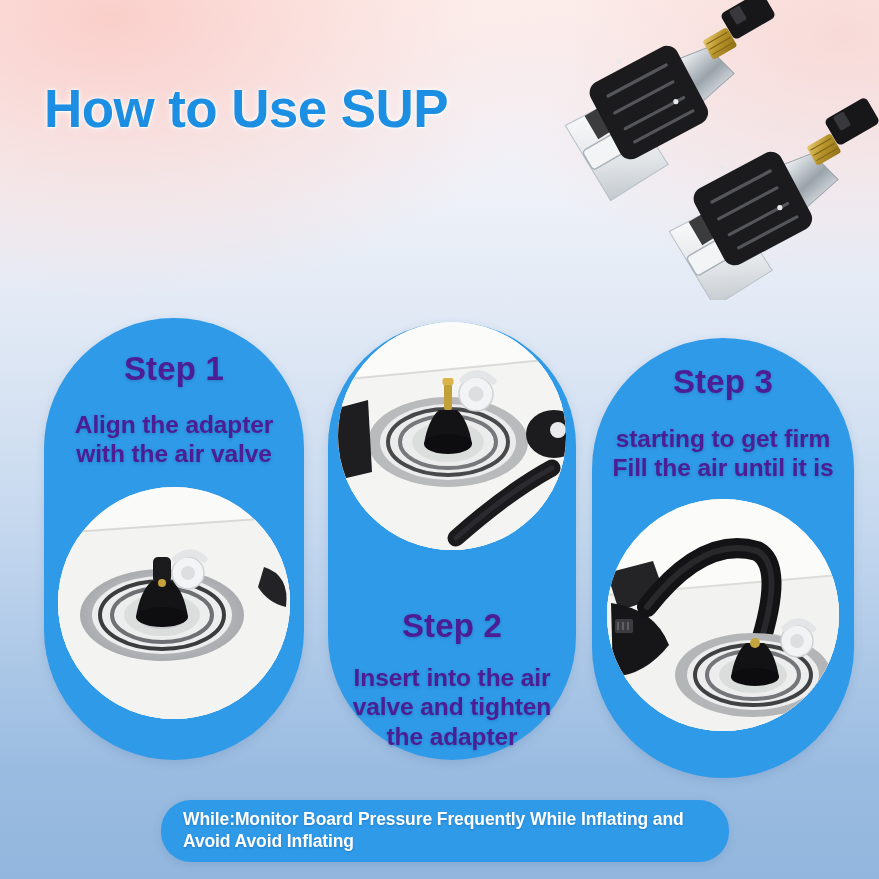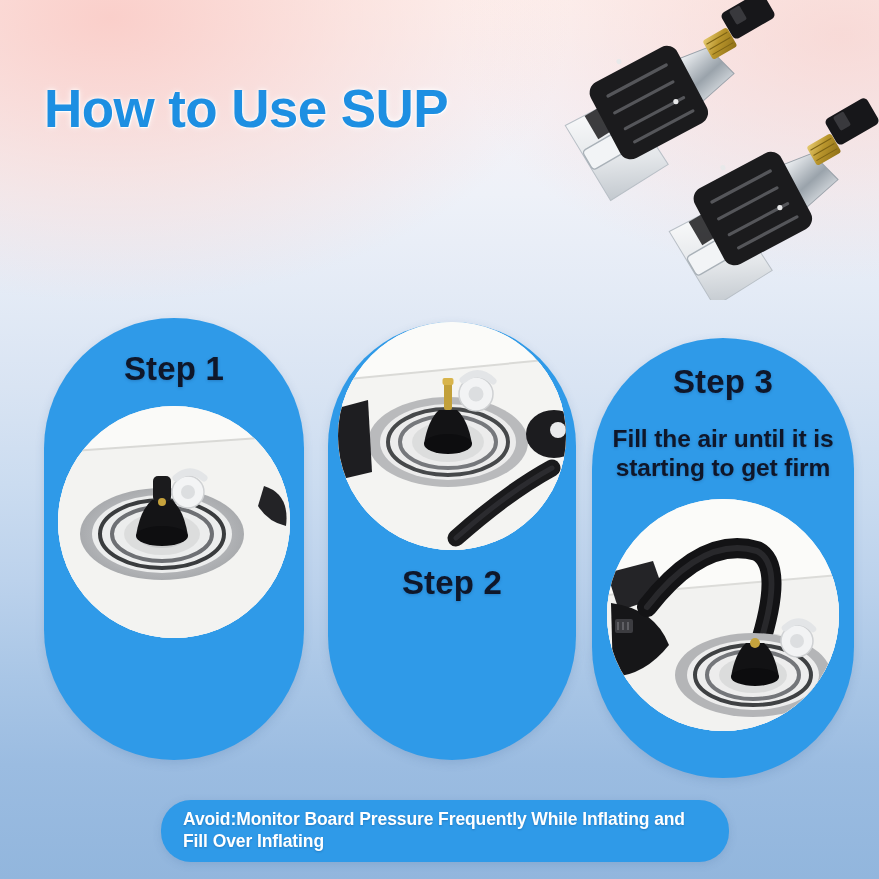--- a/index.html
+++ b/index.html
@@ -69,26 +69,26 @@
     border-radius: 150px;
     box-shadow: 0 3px 10px rgba(60,100,150,0.18);
     display: flex;
     flex-direction: column;
     align-items: center;
   }
   .step-panel.p1 { left: 44px;  top: 318px; width: 260px; height: 442px; }
   .step-panel.p2 { left: 328px; top: 322px; width: 248px; height: 438px; }
   .step-panel.p3 { left: 592px; top: 338px; width: 262px; height: 440px; }
 
-  .step-panel.photo-first { flex-direction: column-reverse; justify-content: flex-end; }
+  .step-panel.photo-first { flex-direction: column-reverse; justify-content: flex-end; gap: 43px; }
 
   .step-text-block {
     width: 100%;
     text-align: center;
-    color: #0f172a;
+    color: #4c1d95;
     box-sizing: border-box;
     padding: 0 6px;
   }
   .step-heading {
     font-size: 33px;
     font-weight: bold;
     letter-spacing: 0.2px;
     text-shadow: 0 1px 3px rgba(20,80,140,0.38);
     white-space: nowrap;
   }
@@ -236,20 +236,24 @@
         </g>
         <rect x="170" y="-8" width="48" height="30" rx="5" fill="#17171a" transform="rotate(-26 194 7)"></rect>
         <rect x="178" y="-2" width="12" height="16" rx="2" fill="#39393d" transform="rotate(-26 184 6)"></rect>
       </g>
     </svg>
   </div>
 
   <div class="step-panel p1">
     <div class="step-text-block">
       <div class="step-heading">Step 1</div>
+      <div class="step-desc">
+        <div>Align the adapter</div>
+        <div>with the air valve</div>
+      </div>
     </div>
     <div class="step-photo">
       <svg viewBox="0 0 232 232" width="232" height="232" aria-hidden="true">
         <defs>
           <radialGradient id="valveRing1" cx="50%" cy="50%" r="50%">
             <stop offset="0%" stop-color="#d9dadc"></stop>
             <stop offset="100%" stop-color="#a9abae"></stop>
           </radialGradient>
         </defs>
         <rect x="0" y="0" width="232" height="232" fill="#fafaf8"></rect>
@@ -279,20 +283,25 @@
         </g>
 
         <path d="M206 80 Q232 88 228 120 Q210 116 200 100 Z" fill="#232326"></path>
       </svg>
     </div>
   </div>
 
   <div class="step-panel p2 photo-first">
     <div class="step-text-block">
       <div class="step-heading">Step 2</div>
+      <div class="step-desc">
+        <div>Insert into the air</div>
+        <div>valve and tighten</div>
+        <div>the adapter</div>
+      </div>
     </div>
     <div class="step-photo">
       <svg viewBox="0 0 228 228" width="228" height="228" aria-hidden="true">
         <rect x="0" y="0" width="228" height="228" fill="#fbfbf9"></rect>
         <path d="M0 58 L228 36 L228 228 L0 228 Z" fill="#f4f4f2"></path>
         <path d="M0 58 L228 36" stroke="#dadad7" stroke-width="2" fill="none"></path>
 
         <g transform="translate(110,120)">
           <ellipse cx="0" cy="0" rx="80" ry="45" fill="#b9babc"></ellipse>
           <ellipse cx="0" cy="0" rx="68" ry="38" fill="#ececec"></ellipse>
@@ -324,22 +333,22 @@
           <circle cx="4" cy="-4" r="8" fill="#e9eaec"></circle>
         </g>
       </svg>
     </div>
   </div>
 
   <div class="step-panel p3">
     <div class="step-text-block">
       <div class="step-heading">Step 3</div>
       <div class="step-desc">
+        <div>starting to get firm</div>
         <div>Fill the air until it is</div>
-        <div>starting to get firm</div>
       </div>
     </div>
     <div class="step-photo">
       <svg viewBox="0 0 232 232" width="232" height="232" aria-hidden="true">
         <rect x="0" y="0" width="232" height="232" fill="#fbfbf9"></rect>
         <path d="M0 96 L232 76 L232 232 L0 232 Z" fill="#f2f2f0"></path>
         <path d="M0 96 L232 76" stroke="#dcdcd9" stroke-width="2" fill="none"></path>
 
         <g>
           <path d="M0 74 L46 62 L58 96 L12 112 Z" fill="#242427"></path>
@@ -372,17 +381,17 @@
         <g transform="translate(190,142)">
           <circle cx="0" cy="0" r="16" fill="#f2f3f4" stroke="#cfd1d3" stroke-width="1.5"></circle>
           <circle cx="0" cy="0" r="7" fill="#dcdee0"></circle>
           <path d="M-12 -13 Q2 -26 16 -12" stroke="#e3e5e7" stroke-width="6.5" fill="none" stroke-linecap="round"></path>
         </g>
       </svg>
     </div>
   </div>
 
   <div class="note-banner">
-    <div>Avoid:Monitor Board Pressure Frequently While Inflating and</div>
-    <div>Fill Over Inflating</div>
+    <div>While:Monitor Board Pressure Frequently While Inflating and</div>
+    <div>Avoid Avoid Inflating</div>
   </div>
 
 </div>
 
 </body></html>

